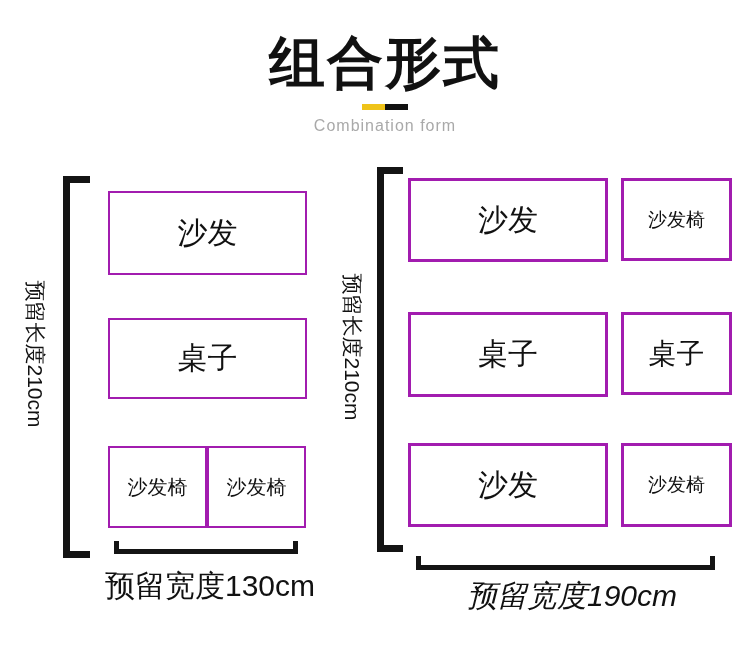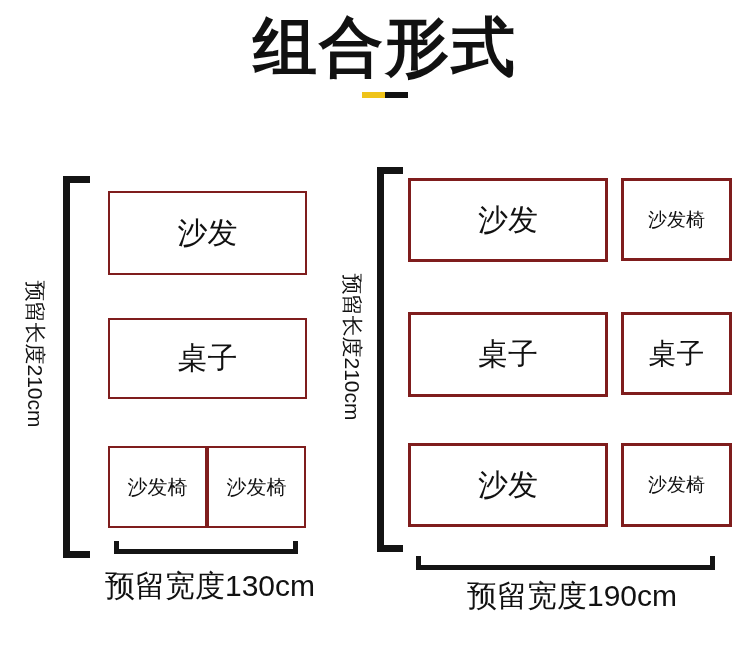--- a/index.html
+++ b/index.html
@@ -17,22 +17,22 @@
   }
 
   
   .header {
     position: absolute;
     left: 20px; top: 0;
     width: 730px;
     text-align: center;
   }
   .title {
-    margin-top: 12px;
-    font-size: 64px;
+    margin-top: 32px;
+    font-size: 56px;
     line-height: 1.1;
     font-weight: 900;
     letter-spacing: 2px;
     color: #111111;
   }
   .divider {
     margin: 10px auto 0 auto;
     width: 46px;
     height: 6px;
     display: flex;
@@ -56,21 +56,21 @@
     display: flex;
     align-items: center;
     justify-content: center;
     font-size: 21px;
     white-space: nowrap;
     color: #111111;
     transform: rotate(90deg);
   }
   .fbox {
     position: absolute;
-    border: 2px solid #7f1d1d;
+    border: 2px solid #a21caf;
     background: #ffffff;
     display: flex;
     align-items: center;
     justify-content: center;
     white-space: nowrap;
     color: #111111;
   }
   .fbox.thick { border-width: 3px; }
   .fs30 { font-size: 30px; }
   .fs28 { font-size: 28px; }
@@ -88,20 +88,21 @@
 <body>
 
 <div class="canvas">
 
   <div class="header">
     <div class="title">组合形式</div>
     <div class="divider">
       <span class="seg-yellow"></span>
       <span class="seg-black"></span>
     </div>
+    <div class="subtitle">Combination form</div>
   </div>
 
   <div>
 
     <div class="abs line" style="left:63px; top:176px; width:7px; height:382px;"></div>
     <div class="abs line" style="left:63px; top:176px; width:27px; height:7px;"></div>
     <div class="abs line" style="left:63px; top:551px; width:27px; height:7px;"></div>
 
     <div class="vlabel" style="left:-51px; top:341px;">预留长度210cm</div>
 
@@ -131,16 +132,16 @@
     <div class="fbox thick fs30" style="left:408px; top:312px; width:200px; height:85px;">桌子</div>
     <div class="fbox thick fs28" style="left:621px; top:312px; width:111px; height:83px;">桌子</div>
 
     <div class="fbox thick fs30" style="left:408px; top:443px; width:200px; height:84px;">沙发</div>
     <div class="fbox thick fs19" style="left:621px; top:443px; width:111px; height:84px;">沙发椅</div>
 
     <div class="abs line" style="left:416px; top:565px; width:299px; height:5px;"></div>
     <div class="abs line" style="left:416px; top:556px; width:5px; height:14px;"></div>
     <div class="abs line" style="left:710px; top:556px; width:5px; height:14px;"></div>
 
-    <div class="wlabel" style="left:422px; top:576px; width:300px;">预留宽度190cm</div>
+    <div class="wlabel" style="left:422px; top:576px; width:300px;font-style:italic;">预留宽度190cm</div>
   </div>
 
 </div>
 
 </body></html>

